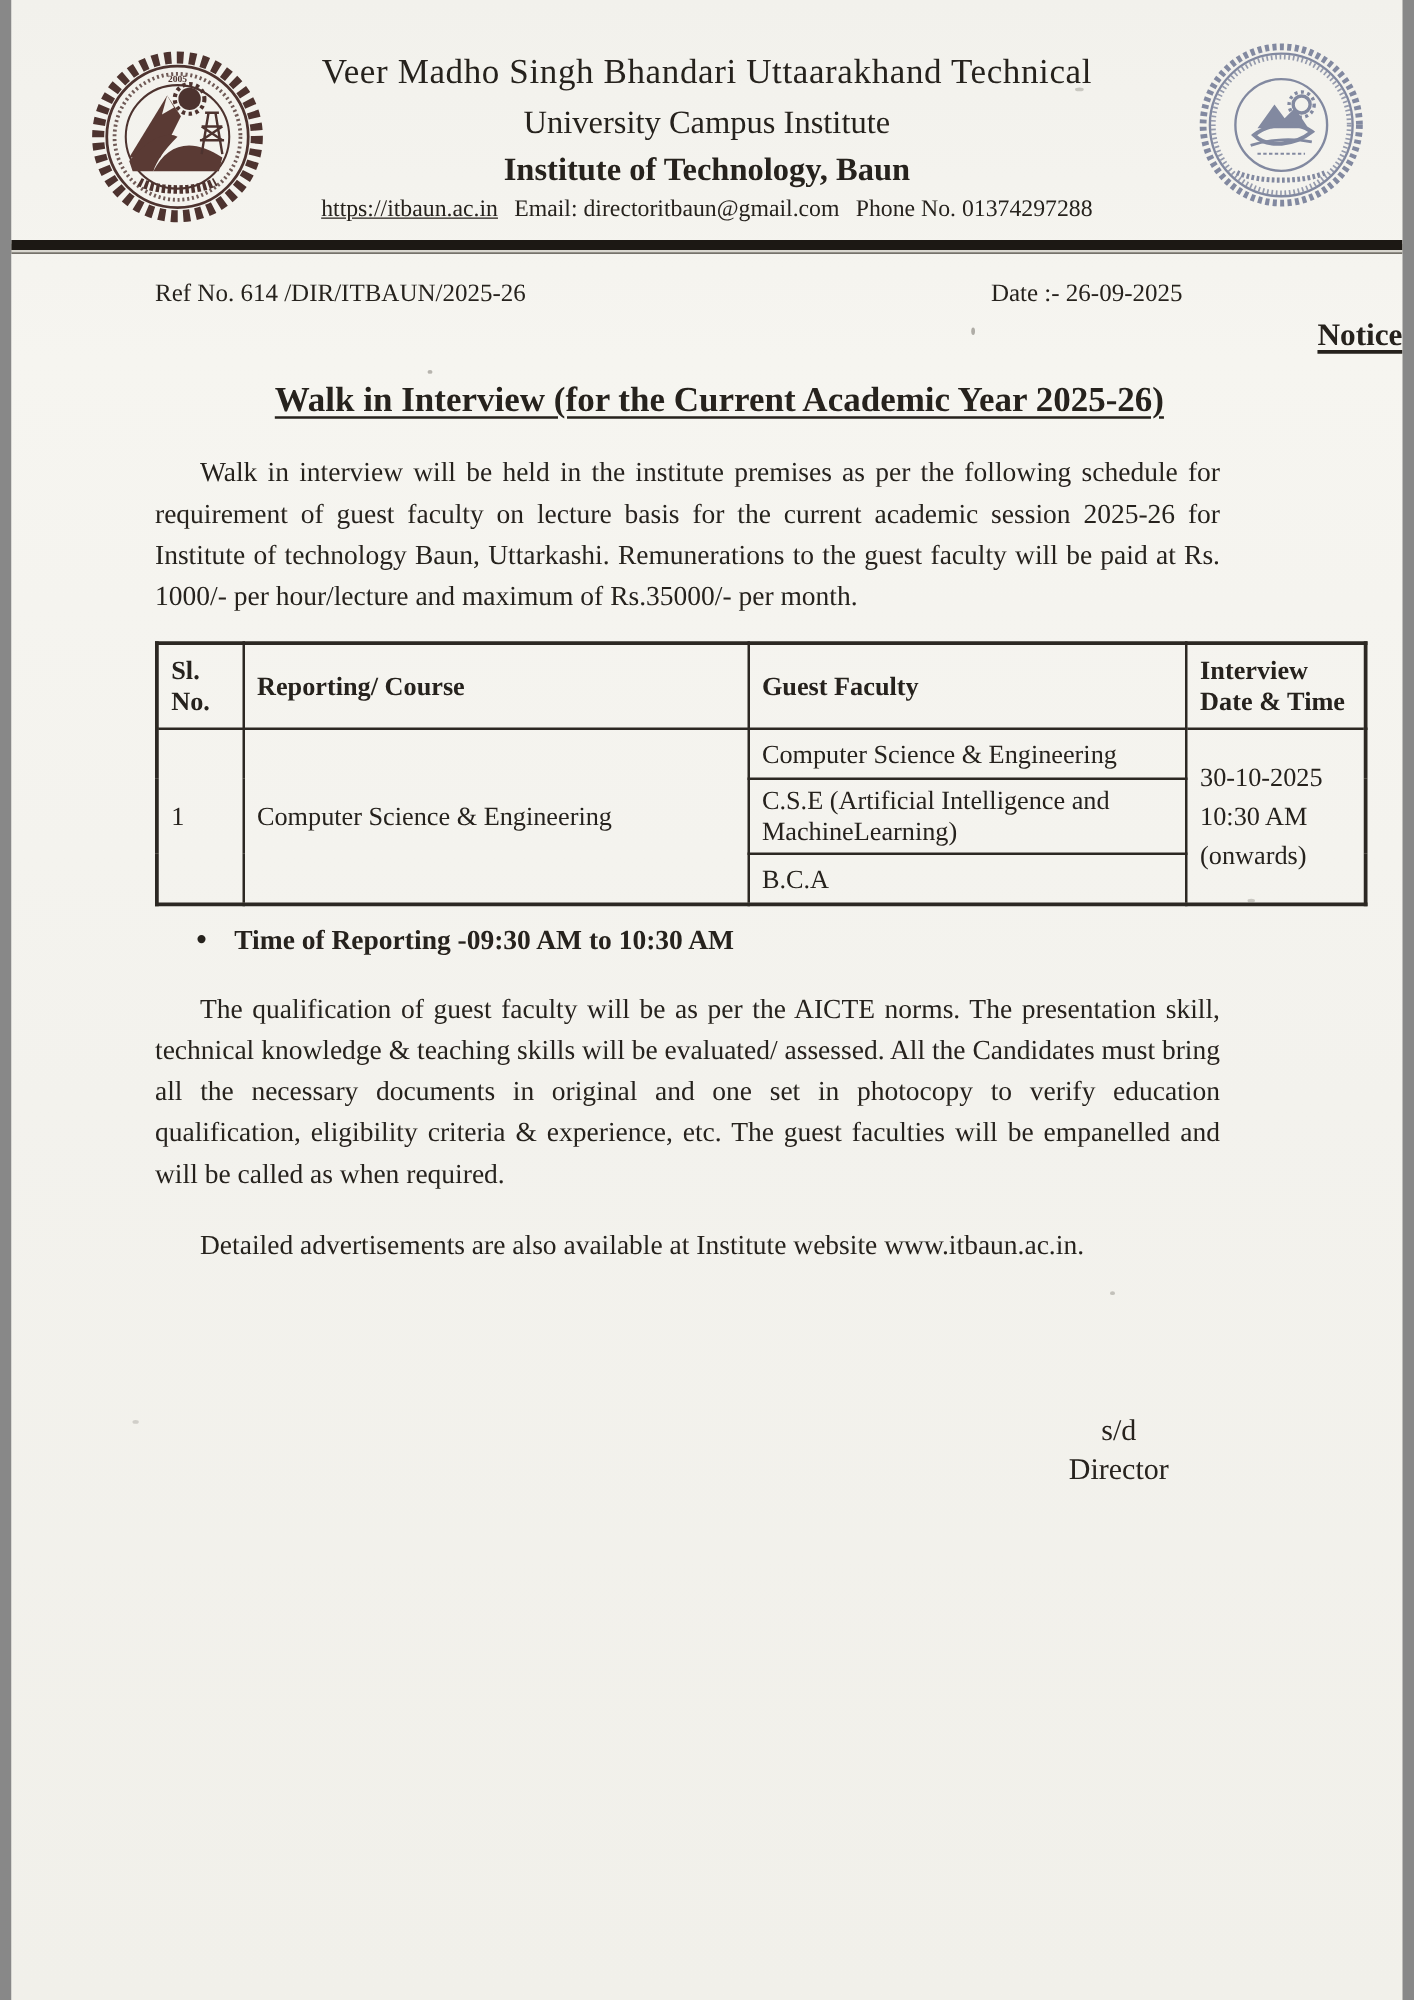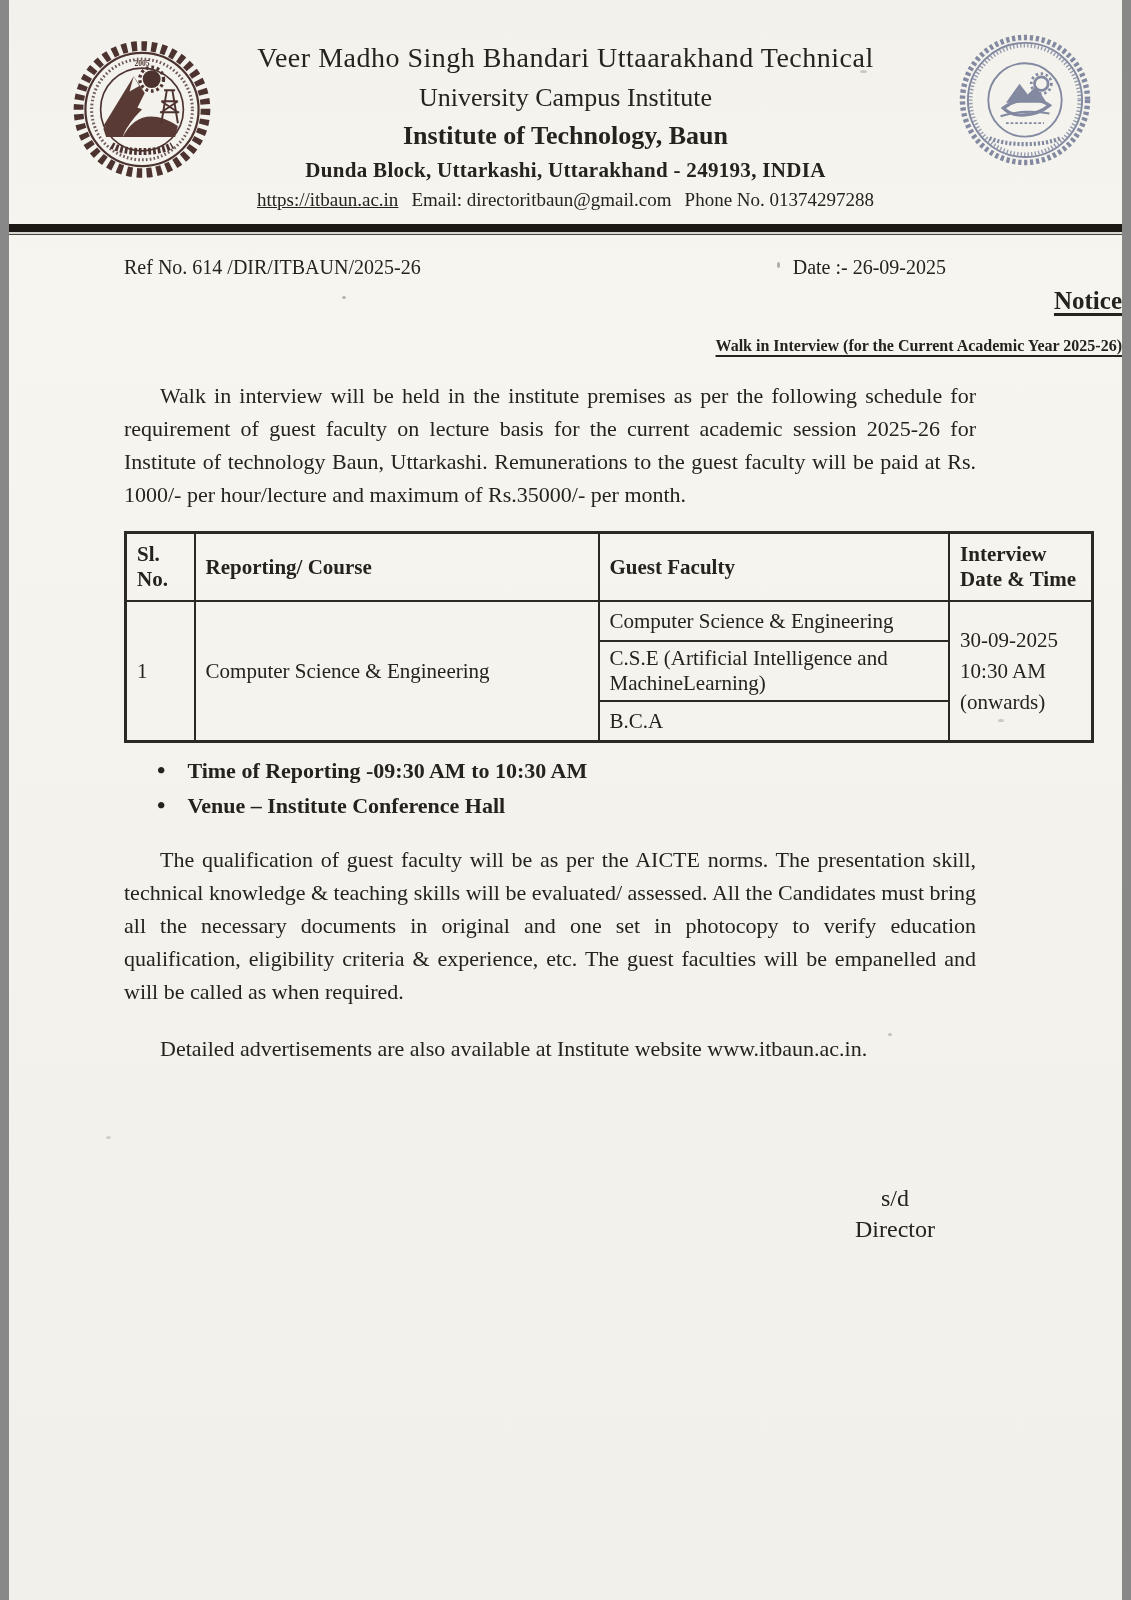--- a/index.html
+++ b/index.html
@@ -23,21 +23,21 @@
   .lh-line4{font-size:21px;font-weight:bold;margin-top:7px;letter-spacing:.3px;}
   .lh-contact{font-size:19px;margin-top:6px;display:flex;justify-content:center;gap:13px;}
   .lh-contact .url{text-decoration:underline;}
   
   .rule{margin-top:13px;height:8px;background:#1c1814;box-shadow:0 2px 0 #d8d6cf, 0 3px 0 #4a463f;}
   
   .meta{display:flex;justify-content:space-between;margin:24px 176px 0 115px;font-size:20px;gap:36px;}
   
   .notice-title{text-align:right;font-size:25px;font-weight:bold;margin-top:8px;
     text-decoration:underline;text-decoration-thickness:2.5px;text-underline-offset:4px;}
-  .notice-subtitle{text-align:right;font-size:16px;font-weight:bold;margin-top:22px;
+  .notice-subtitle{text-align:center;font-size:28px;font-weight:bold;margin-top:22px;
     text-decoration:underline;text-decoration-thickness:2px;text-underline-offset:4px;padding-left:20px;}
   
   .para{margin:24px 146px 0 115px;font-size:22px;line-height:33px;text-align:justify;text-indent:36px;}
   
   table.sched{border-collapse:collapse;margin:20px 0 0 115px;width:970px;table-layout:fixed;
     border:3px solid #2c2823;}
   table.sched th,table.sched td{border:2px solid #2c2823;font-size:21px;padding:4px 10px;}
   table.sched th{text-align:left;font-weight:bold;vertical-align:middle;height:58px;}
   .col-sl{width:66px;}
   .col-dept{width:386px;}
@@ -111,21 +111,20 @@
         <path d="M34 56 C44 48 60 48 68 54 C58 62 42 64 34 56 Z" fill="none" stroke="#8289a0" stroke-width="2.4"></path>
         <path d="M32 62 C44 58 58 58 68 60" fill="none" stroke="#8289a0" stroke-width="1.6"></path>
         <path d="M36 67 L64 67" stroke="#8289a0" stroke-width="1.2" stroke-dasharray="2 1.4"></path>
         <path d="M24 78 C36 84 64 84 76 78" fill="none" stroke="#8289a0" stroke-width="3" stroke-dasharray="1.6 1.4"></path>
       </svg>
     </span>
 
     <div class="lh-line1">Veer Madho Singh Bhandari Uttaarakhand Technical</div>
     <div class="lh-line2">University Campus  Institute</div>
     <div class="lh-line3">Institute of Technology, Baun</div>
-    <div class="lh-line4">Dunda Block, Uttarkashi, Uttarakhand -  249193, INDIA</div>
     <div class="lh-contact">
       <span class="url">https://itbaun.ac.in</span>
       <span>Email: directoritbaun@gmail.com</span>
       <span>Phone No. 01374297288</span>
     </div>
   </div>
 
   <div class="rule"></div>
 
   <div class="meta">
@@ -151,36 +150,35 @@
 No.</th>
       <th>Reporting/ Course</th>
       <th>Guest Faculty</th>
       <th class="ml">Interview
 Date &amp; Time</th>
     </tr>
     <tr>
       <td class="sl-cell" rowspan="3">1</td>
       <td class="dept-cell" rowspan="3">Computer Science &amp; Engineering</td>
       <td class="gf-cell">Computer Science &amp; Engineering</td>
-      <td class="int-cell ml" rowspan="3">30-09-2025
+      <td class="int-cell ml" rowspan="3">30-10-2025
 10:30 AM
 (onwards)</td>
     </tr>
     <tr>
       <td class="gf-cell">C.S.E (Artificial Intelligence and MachineLearning)</td>
     </tr>
     <tr>
       <td class="gf-cell">B.C.A</td>
     </tr>
   </tbody>
     </table>
 
   <div class="bullets">
     <div class="bullet">Time of Reporting -09:30 AM to 10:30 AM</div>
-    <div class="bullet">Venue – Institute Conference Hall</div>
   </div>
 
   <div class="para">The qualification of guest faculty will be as per the AICTE norms. The presentation skill, technical knowledge &amp; teaching skills will be evaluated/ assessed. All the Candidates must bring all the necessary documents in original and one set in photocopy to verify education qualification, eligibility criteria &amp; experience, etc. The guest faculties will be empanelled and will be called as when required.</div>
   <div class="para">Detailed advertisements are also available at Institute website www.itbaun.ac.in.</div>
 
   <div class="sig">
     <div>s/d</div>
     <div>Director</div>
   </div>
 

